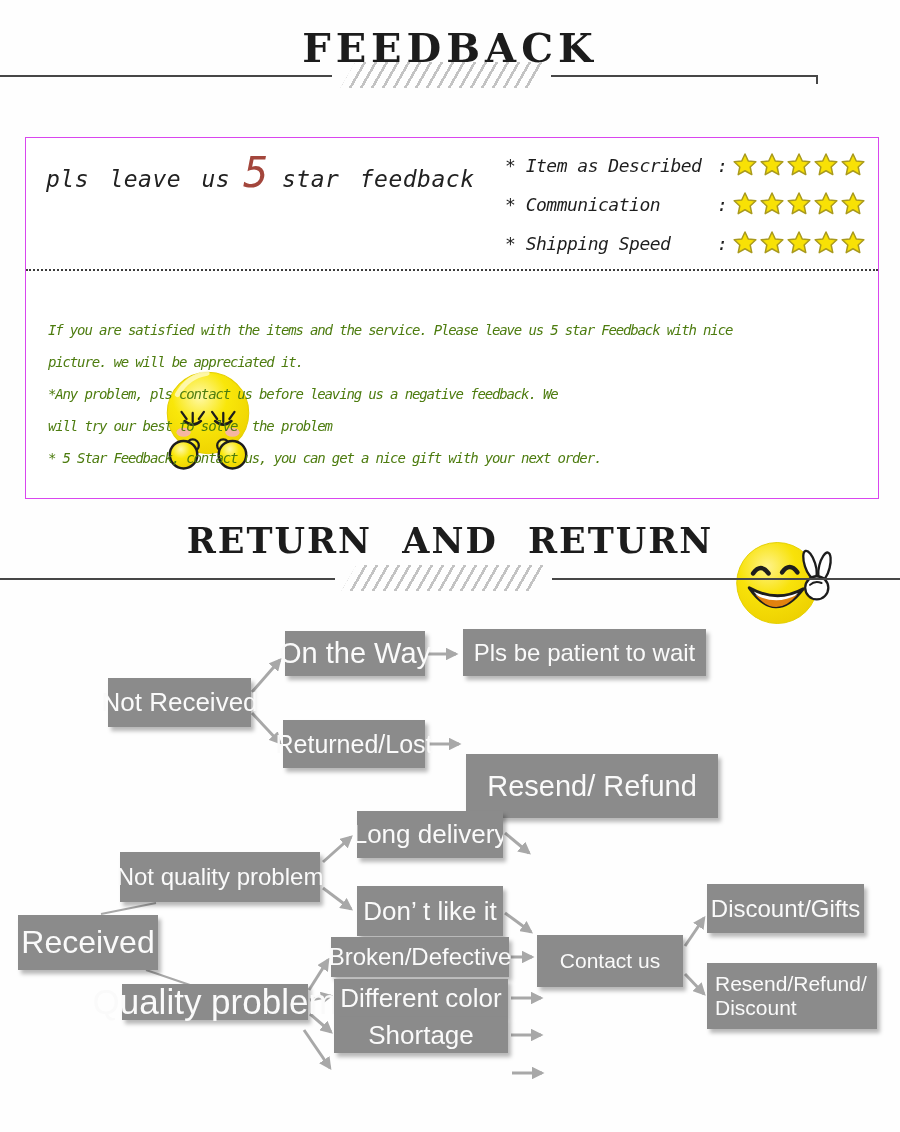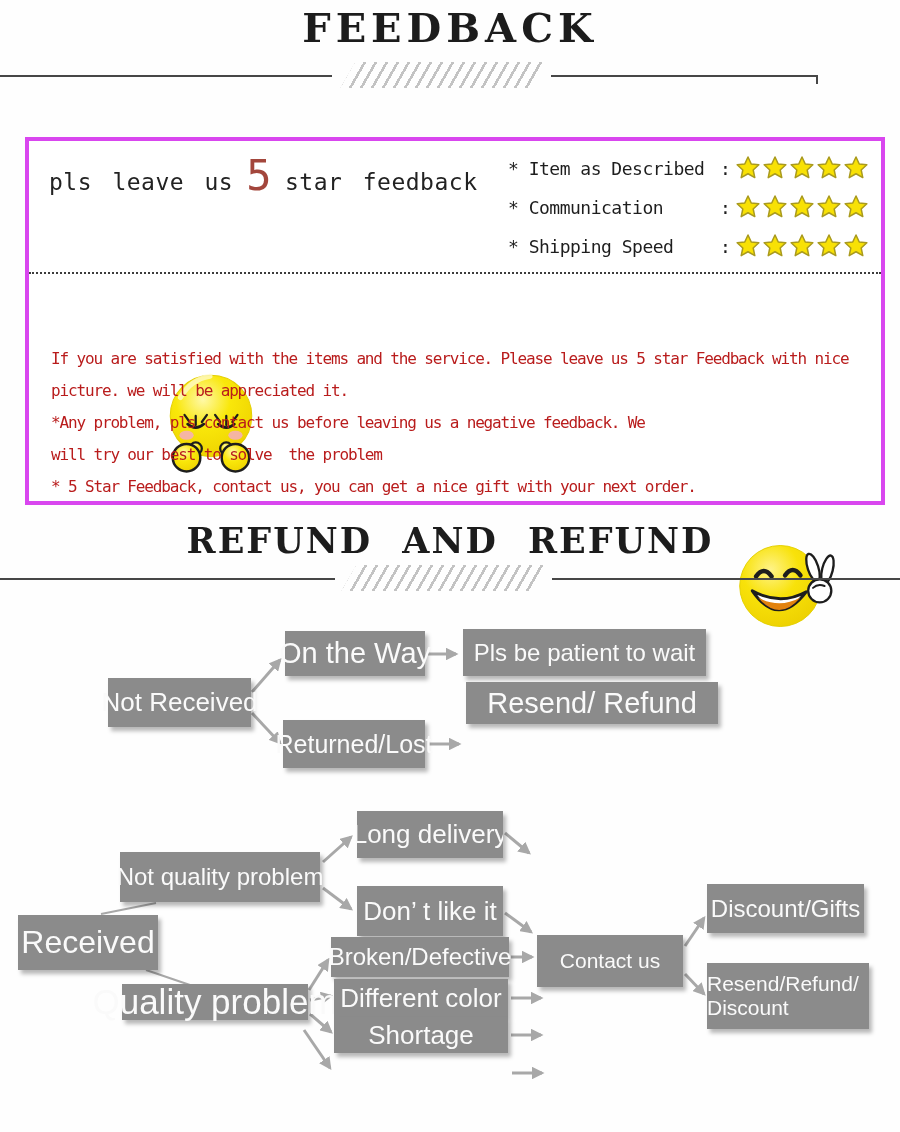--- a/index.html
+++ b/index.html
@@ -3,60 +3,60 @@
 <meta charset="utf-8">
 <style>
   html,body{margin:0;padding:0;background:#fff;}
   .page{position:relative;width:900px;height:1132px;background:#fefefe;overflow:hidden;
         font-family:"Liberation Sans",sans-serif;}
 
   
   .big-title{position:absolute;left:0;width:100%;text-align:center;
              font-family:"DejaVu Serif","Liberation Serif",serif;font-weight:700;
              color:var(--title-ink,#1c1c1c);}
-  .title-feedback{top:4px;font-size:40px;letter-spacing:5px;}
+  .title-feedback{top:24px;font-size:40px;letter-spacing:5px;}
   .title-return{top:520px;font-size:35px;letter-spacing:2px;word-spacing:16px;}
 
   .rline{position:absolute;height:2px;background:#474747;}
   .tick{position:absolute;width:2px;height:9px;background:#474747;}
   .hatch{position:absolute;width:190px;height:26px;transform:skewX(-30deg);
          background:repeating-linear-gradient(90deg,rgba(0,0,0,0) 0 8px,#c3c3c3 8px 11px);}
 
   
   .fb-box{position:absolute;left:25px;top:137px;width:852px;height:360px;
-          border:4px solid #d946ef;background:#fff;}
+          border:1px solid #d946ef;background:#fff;font-style:italic;}
   .fb-dotted{position:absolute;left:0;right:0;top:131px;border-top:2px dotted #3c3c3c;}
   .headline{position:absolute;left:20px;top:14px;display:flex;align-items:baseline;
             font-family:"DejaVu Sans Mono",monospace;font-size:23px;color:#222;
             letter-spacing:0.5px;word-spacing:6px;white-space:pre;}
   .hl5{font-size:42px;color:var(--highlight-red,#a3463c);margin:0 13px;line-height:1;}
   .ratings{position:absolute;right:12px;top:12px;display:flex;flex-direction:column;gap:9px;}
   .rating-row{display:flex;align-items:center;height:30px;}
   .rating-label{width:212px;font-family:"DejaVu Sans Mono",monospace;font-size:18px;
                 letter-spacing:-0.5px;color:#1e1e1e;white-space:pre;}
   .rating-colon{width:14px;font-family:"DejaVu Sans Mono",monospace;font-size:18px;color:#1e1e1e;}
   .stars{display:flex;align-items:center;}
   .star{width:26px;height:26px;margin-left:1px;}
   .star path{fill:var(--star-fill,#f8e105);stroke:var(--star-stroke,#a99a1e);
              stroke-width:1.4;stroke-linejoin:round;}
-  .fb-notes{position:absolute;left:22px;top:202px;color:#b91c1c;
-            font-family:"DejaVu Sans Mono",monospace;font-size:16px;letter-spacing:-1.15px;
+  .fb-notes{position:absolute;left:22px;top:176px;color:#4d7c0f;
+            font-family:"DejaVu Sans Mono",monospace;font-size:14px;letter-spacing:-1.15px;
             line-height:32px;}
   .fb-note-line{white-space:pre;}
 
   .emoji{position:absolute;}
   .emoji-shy{left:131px;top:226px;width:102px;height:108px;}
   .emoji-victory{left:703px;top:396px;width:108px;height:98px;}
 
   
   .fc-box{position:absolute;background:var(--node-gray,#8b8b8b);color:#fafafa;
           display:flex;align-items:center;justify-content:center;white-space:nowrap;
           box-shadow:3px 4px 4px rgba(0,0,0,0.28);}
   .fc-multiline{white-space:pre-line;justify-content:center;align-items:flex-start;
-                flex-direction:column;line-height:1.12;text-align:left;}
+                flex-direction:column;padding-left:8px;line-height:1.12;text-align:left;}
   .fc-arrows{position:absolute;left:0;top:600px;width:900px;height:532px;}
   .conn{stroke:var(--arrow-gray,#a8a8a8);stroke-width:3;fill:none;}
   .conn-plain{stroke:var(--arrow-gray,#a8a8a8);stroke-width:2;fill:none;}
 
   
   .ink{stroke:#1d1d1d;fill:none;stroke-linecap:round;}
 </style>
 </head>
 <body>
 
@@ -187,21 +187,21 @@
       <path class="ink" d="M55 39 Q63 28 71 39" stroke-width="4.6"></path>
       <path d="M21 55 Q48 94 77 56 Q50 71 21 55 Z" fill="#fff" stroke="#1d1d1d" stroke-width="3" stroke-linejoin="round"></path>
       <path d="M27 62 Q49 88 71 62 Q49 74 27 62 Z" fill="#e2820e"></path>
       <ellipse cx="84" cy="31" rx="5.5" ry="15" transform="rotate(-18 84 31)" fill="#fff" stroke="#1d1d1d" stroke-width="2.4"></ellipse>
       <ellipse cx="99" cy="33" rx="5.5" ry="15" transform="rotate(14 99 33)" fill="#fff" stroke="#1d1d1d" stroke-width="2.4"></ellipse>
       <circle cx="91" cy="55" r="12" fill="#fff" stroke="#1d1d1d" stroke-width="2.4"></circle>
       <path class="ink" d="M84 52 q5 -5 12 -2" stroke-width="2"></path>
     </svg>
   </div>
 
-  <div class="big-title title-return">REFUND AND REFUND</div>
+  <div class="big-title title-return">RETURN AND RETURN</div>
   <div class="rline" style="left:0;top:578px;width:335px"></div>
   <div class="hatch" style="left:349px;top:565px"></div>
   <div class="rline" style="left:552px;top:578px;width:348px"></div>
 
   <svg class="fc-arrows" viewBox="0 0 900 532">
     <defs>
       <marker id="ah" viewBox="0 0 10 10" refX="8" refY="5" markerWidth="4.2" markerHeight="4.2" orient="auto-start-reverse">
         <path d="M0 0 L10 5 L0 10 z" fill="#a8a8a8"></path>
       </marker>
     </defs>
@@ -224,21 +224,21 @@
     <line class="conn" x1="511" y1="435" x2="541" y2="435" marker-end="url(#ah)"></line>
     <line class="conn" x1="512" y1="473" x2="542" y2="473" marker-end="url(#ah)"></line>
     <line class="conn" x1="685" y1="346" x2="704" y2="318" marker-end="url(#ah)"></line>
     <line class="conn" x1="685" y1="374" x2="704" y2="394" marker-end="url(#ah)"></line>
   </svg>
 
   <div class="fc-box" style="left:108px;top:678px;width:143px;height:49px;font-size:26px">Not Received</div>
   <div class="fc-box" style="left:285px;top:631px;width:140px;height:45px;font-size:29px">On the Way</div>
   <div class="fc-box" style="left:463px;top:629px;width:243px;height:47px;font-size:24px">Pls be patient to wait</div>
   <div class="fc-box" style="left:283px;top:720px;width:142px;height:48px;font-size:25px">Returned/Lost</div>
-  <div class="fc-box" style="left:466px;top:682px;width:252px;height:42px;font-size:29px">Resend/ Refund</div>
+  <div class="fc-box" style="left:466px;top:754px;width:252px;height:64px;font-size:29px">Resend/ Refund</div>
   <div class="fc-box" style="left:120px;top:852px;width:200px;height:50px;font-size:24px">Not quality problem</div>
   <div class="fc-box" style="left:357px;top:811px;width:146px;height:47px;font-size:26px;overflow:hidden">Long delivery</div>
   <div class="fc-box" style="left:357px;top:886px;width:146px;height:50px;font-size:26px">Don’ t like it</div>
   <div class="fc-box" style="left:18px;top:915px;width:140px;height:55px;font-size:32px">Received</div>
   <div class="fc-box" style="left:122px;top:984px;width:186px;height:36px;font-size:35px">Quality problem</div>
   <div class="fc-box" style="left:331px;top:937px;width:178px;height:40px;font-size:24px">Broken/Defective</div>
   <div class="fc-box" style="left:334px;top:979px;width:174px;height:38px;font-size:26px">Different color</div>
   <div class="fc-box" style="left:334px;top:1017px;width:174px;height:36px;font-size:26px">Shortage</div>
   <div class="fc-box" style="left:537px;top:935px;width:146px;height:52px;font-size:21px">Contact us</div>
   <div class="fc-box" style="left:707px;top:884px;width:157px;height:49px;font-size:24px">Discount/Gifts</div>

